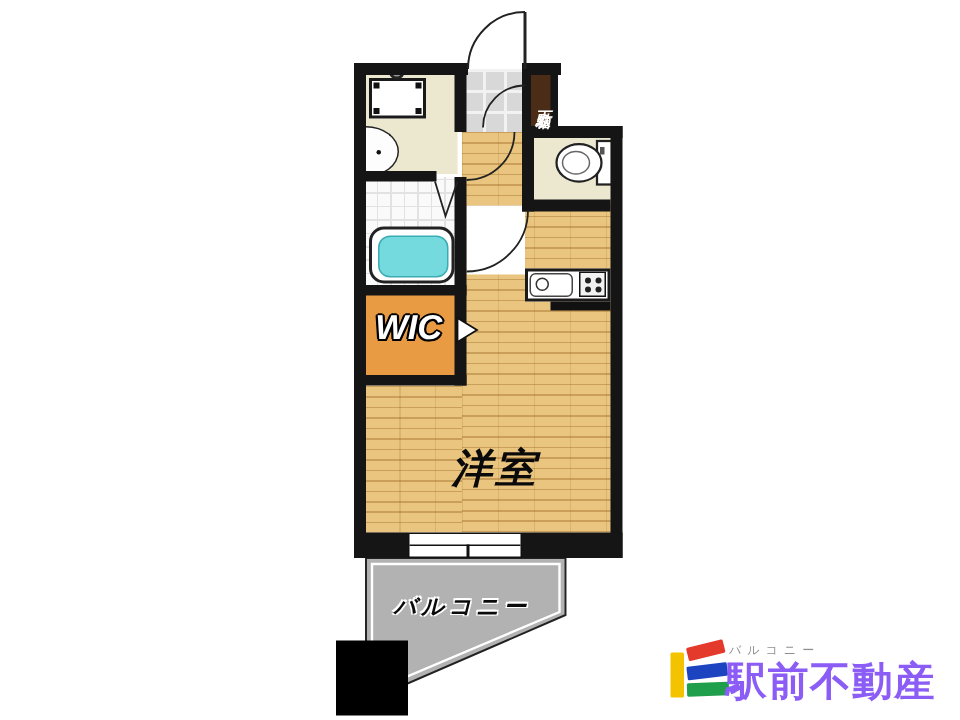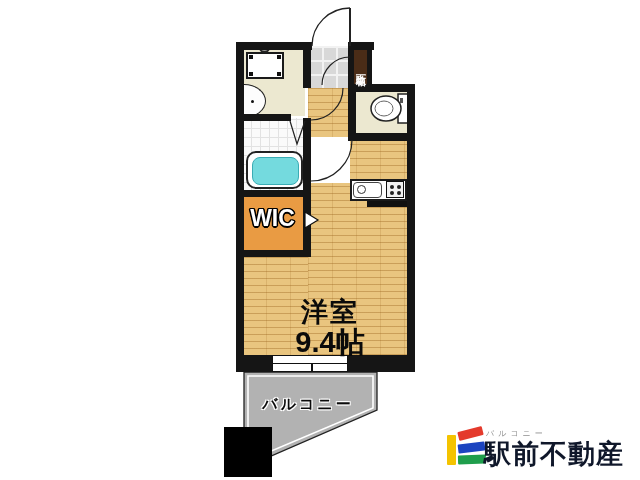--- a/index.html
+++ b/index.html
@@ -19,40 +19,40 @@
   .floor-genkan{background:#d8d8d8;
     background-image:
       repeating-linear-gradient(0deg,#f2f2f2 0 2px,transparent 2px 14px),
       repeating-linear-gradient(90deg,#f2f2f2 0 2px,transparent 2px 14px);}
   .floor-wic{background:#e99b43;}
   .wall{background:#151515;}
   svg.overlay{position:absolute;left:0;top:0;}
   
   .fix{position:absolute;background:#fff;border:2px solid #1a1a1a;box-sizing:border-box;}
   
-  .lbl{position:absolute;color:#0a0a0a;font-weight:bold;}
+  .lbl{position:absolute;color:#0a0a0a;font-weight:bold;font-style:italic;}
   .room-label{width:130px;left:265px;top:255px;text-align:center;line-height:1.0;}
   .room-label .l1{font-size:27px;letter-spacing:2px;margin-top:44px;}
   .room-label .l2{font-size:29px;margin-top:2px;}
   .wic-label{left:242px;top:205px;width:61px;text-align:center;font-size:23px;color:#fff;
     text-shadow:-1px -1px 0 #000,1px -1px 0 #000,-1px 1px 0 #000,1px 1px 0 #000,
                 -1.5px 0 0 #000,1.5px 0 0 #000,0 -1.5px 0 #000,0 1.5px 0 #000;}
   .geta-label{left:353px;top:46px;width:15px;height:42px;color:#fff;font-size:10px;
     writing-mode:vertical-rl;text-orientation:upright;letter-spacing:1px;
     display:flex;align-items:center;justify-content:center;}
   .balc-label{left:246px;top:395px;width:124px;text-align:center;font-size:15px;letter-spacing:3px;
     text-shadow:-1px -1px 0 #fff,1px -1px 0 #fff,-1px 1px 0 #fff,1px 1px 0 #fff;}
   
   .window{left:272px;top:355px;width:76px;height:17px;background:#fff;border:1px solid #111;box-sizing:border-box;}
   .window .mid{position:absolute;left:0;top:7px;width:100%;height:1px;background:#111;}
   .window .tick{position:absolute;left:38px;top:7px;width:2px;height:9px;background:#111;}
   
   .logo-bar{position:absolute;border-radius:1px;}
   .logo-prefix{position:absolute;left:486px;top:428px;font-size:8px;letter-spacing:4px;color:#8f8f8f;}
-  .logo-name{position:absolute;left:484px;top:436px;font-size:27px;font-weight:bold;color:#0f172a;letter-spacing:1px;}
+  .logo-name{position:absolute;left:484px;top:436px;font-size:27px;font-weight:bold;color:#8b5cf6;letter-spacing:1px;}
 </style>
 </head>
 <body>
 
 <div id="stage">
 
   <div class="abs floor-cream" style="left:242px;top:48px;width:63px;height:68px;"></div>
   <div class="abs floor-genkan" style="left:308px;top:46px;width:42px;height:44px;"></div>
   <div class="abs" style="left:352px;top:44px;width:16px;height:46px;background:#4a2c17;"></div>
   <div class="abs floor-wood" style="left:308px;top:88px;width:100px;height:267px;"></div>
@@ -137,21 +137,20 @@
 
     <path d="M 352 140 A 41 41 0 0 1 311 181" fill="none" stroke="#222" stroke-width="1.2"></path>
 
     <path d="M 290 121 L 297 144 L 305 121" fill="none" stroke="#222" stroke-width="1.2"></path>
 
     <polygon points="305,212 305,228 318,220" fill="#fff" stroke="#111" stroke-width="1.2"></polygon>
   </svg>
 
   <div class="lbl room-label">
     <div class="l1">洋室</div>
-    <div class="l2">9.4帖</div>
   </div>
   <div class="lbl wic-label">WIC</div>
   <div class="lbl geta-label">下駄箱</div>
   <div class="lbl balc-label">バルコニー</div>
 
   <div class="abs" style="left:224px;top:427px;width:48px;height:50px;background:#000;"></div>
 
   <div>
     <div class="logo-bar" style="left:447px;top:435px;width:9px;height:30px;background:#f4c300;"></div>
     <div class="logo-bar" style="left:458px;top:429px;width:25px;height:9px;background:#e43a2c;transform:rotate(-14deg);"></div>

